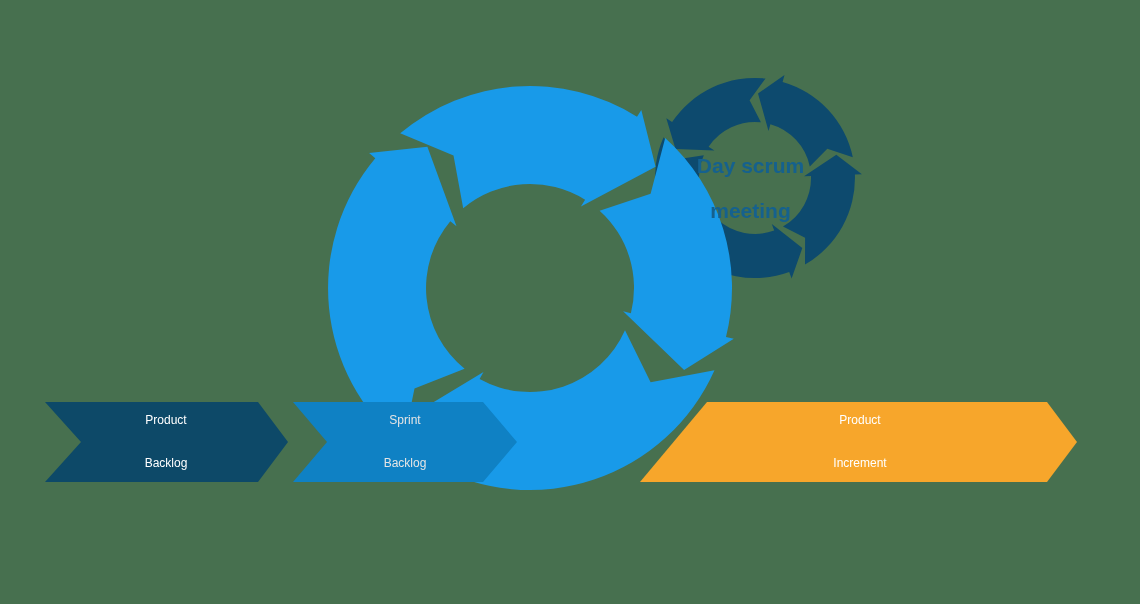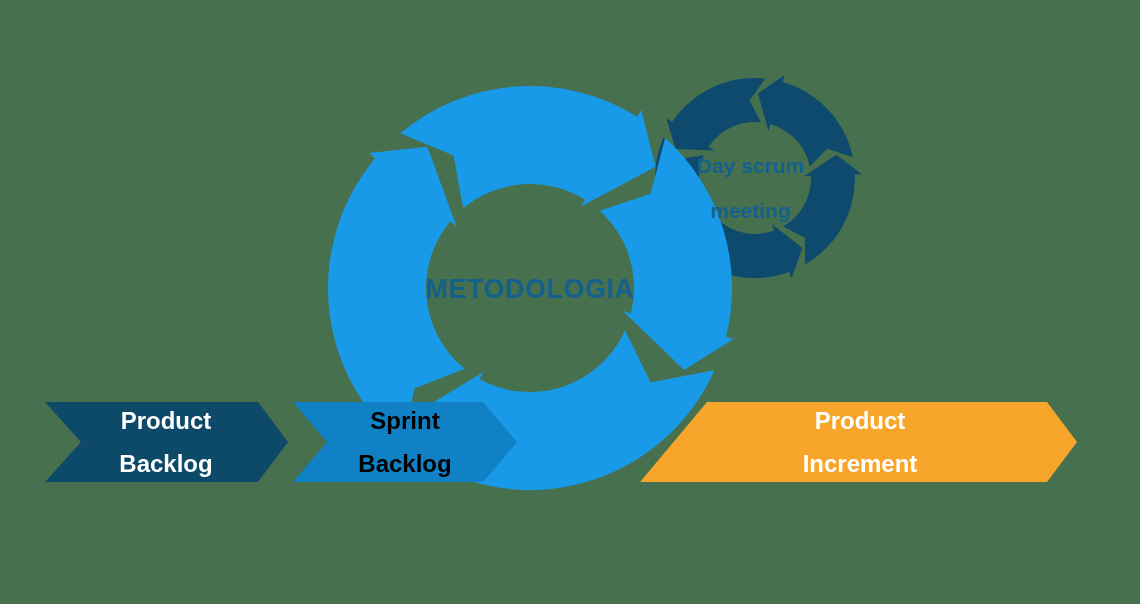--- a/index.html
+++ b/index.html
@@ -2,21 +2,21 @@
 <html><head>
 <meta charset="utf-8">
 <style>
   html,body{margin:0;padding:0;}
   body{font-family:"Liberation Sans", sans-serif;}
   #canvas{position:relative;width:1140px;height:604px;overflow:hidden;}
   #diagram-svg{position:absolute;left:0;top:0;width:1140px;height:604px;}
   .overlay-label{position:absolute;display:flex;flex-direction:column;align-items:center;justify-content:center;text-align:center;gap:16px;}
   .cycle-title{left:405px;top:252px;width:250px;height:74px;font-size:27px;line-height:31px;font-weight:700;letter-spacing:0.5px;}
   .daily-label{left:653px;top:155px;width:195px;height:66px;font-size:21px;line-height:29px;font-weight:700;}
-  .flow-label{font-size:24px;line-height:27px;font-weight:700;}
+  .flow-label{font-size:12px;line-height:27px;font-weight:400;}
   .flow-label.pb{left:60px;top:402px;width:212px;height:80px;}
   .flow-label.sb{left:320px;top:402px;width:170px;height:80px;}
   .flow-label.pi{left:690px;top:402px;width:340px;height:80px;}
 </style>
 </head>
 <body>
 
 <div id="canvas" style="background: rgb(71, 112, 79);">
 
   <svg id="diagram-svg" viewBox="0 0 1140 604" xmlns="http://www.w3.org/2000/svg">
@@ -37,34 +37,33 @@
       </g>
 
     <g>
       <polygon points="45,402 258,402 288,442 258,482 45,482 81,442" fill="#0D4968"></polygon>
       <polygon points="293,402 483,402 517,442 483,482 293,482 327,442" fill="#0F81C4"></polygon>
       <polygon points="707,402 1047,402 1077,442 1047,482 640,482" fill="#F7A62B"></polygon>
     </g>
   </svg>
 
   <div class="overlay-label cycle-title" style="color: rgb(20, 96, 141);">
-    <div>METODOLOGIA</div>
   </div>
 
   <div class="overlay-label daily-label" style="color: rgb(21, 97, 142);">
     <div>Day scrum</div>
     <div>meeting</div>
   </div>
 
   <div class="overlay-label flow-label pb" style="color: rgb(255, 255, 255);">
     <div>Product</div>
     <div>Backlog</div>
   </div>
 
-  <div class="overlay-label flow-label sb" style="color: #000000;">
+  <div class="overlay-label flow-label sb" style="color: #e5e5e5;">
     <div>Sprint</div>
     <div>Backlog</div>
   </div>
 
   <div class="overlay-label flow-label pi" style="color: rgb(255, 255, 255);">
     <div>Product</div>
     <div>Increment</div>
   </div>
 
 </div>

